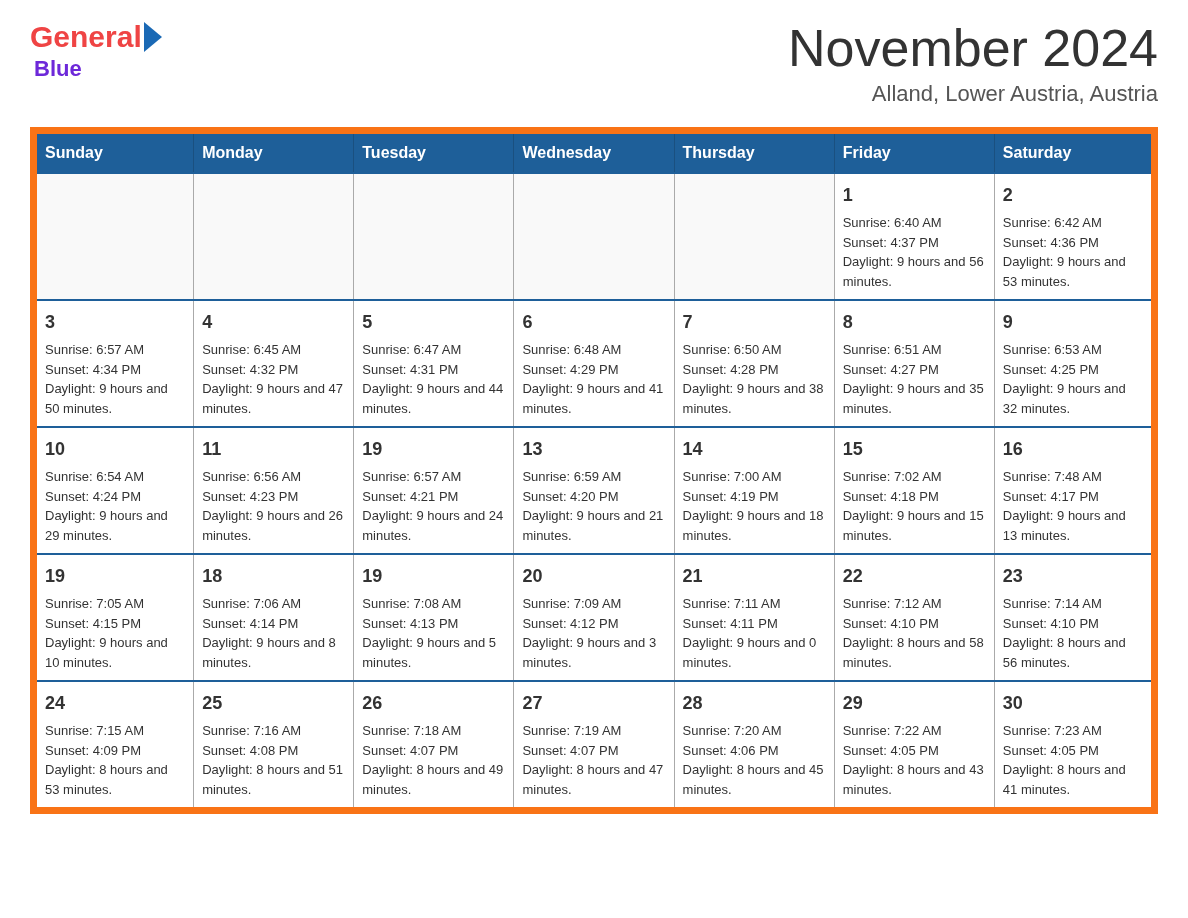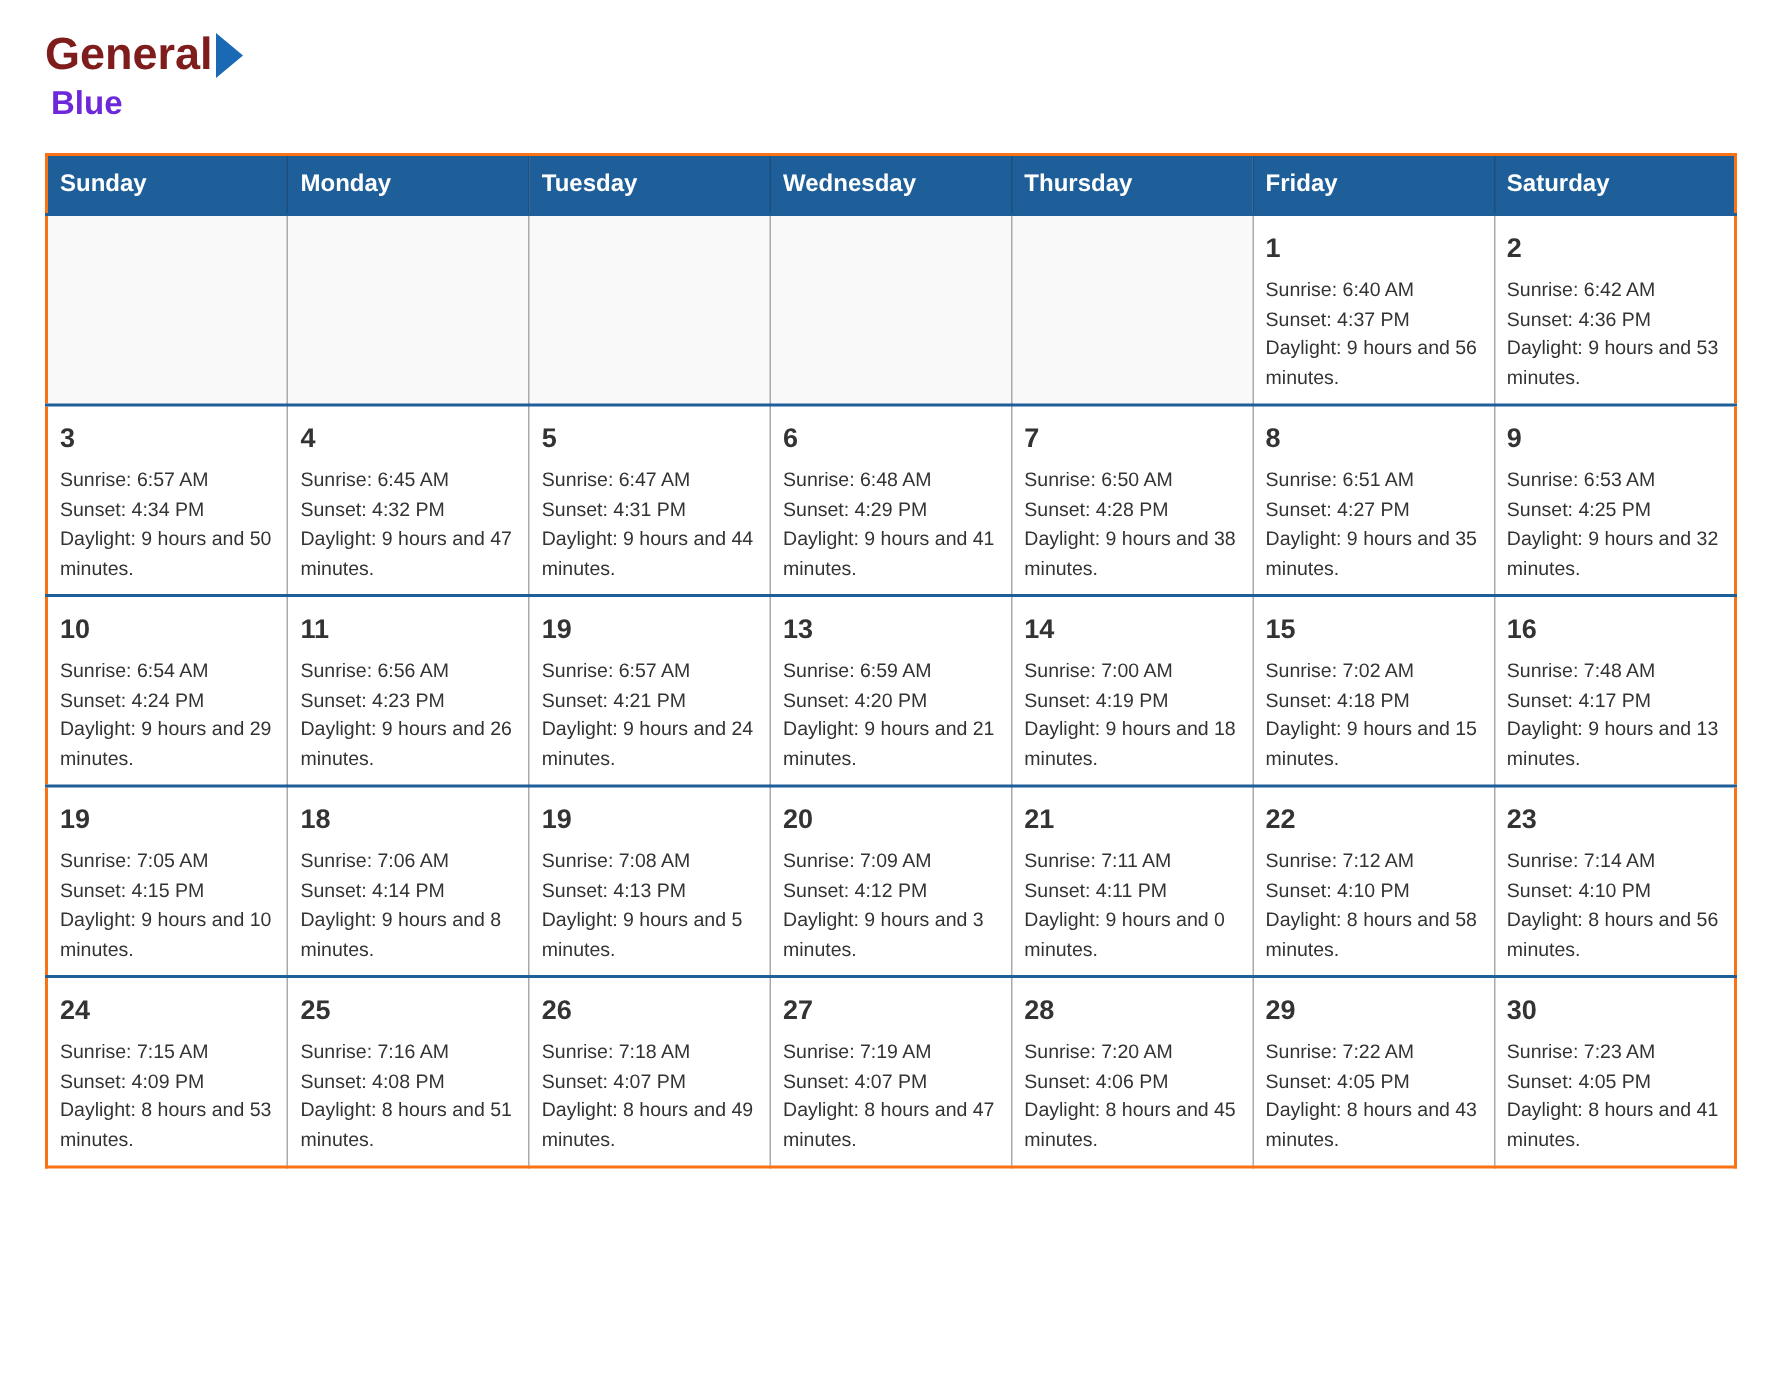--- a/index.html
+++ b/index.html
@@ -38,21 +38,21 @@
       line-height: 1.1;
     }
     .location-title {
       font-size: 22px;
       color: #555;
       margin-top: 4px;
     }
     .calendar {
       width: 100%;
       border-collapse: collapse;
-      border: 2px solid #f97316;
+      border: 7px solid #f97316;
     }
     .calendar th {
       background-color: #1e5f99;
       color: #ffffff;
       font-size: 16px;
       font-weight: bold;
       padding: 10px 8px;
       text-align: left;
       border: 1px solid #1a5080;
     }
@@ -78,21 +78,21 @@
     .calendar tbody tr {
       border-top: 2px solid #1e5f99;
     }
     .logo-row {
       display: flex;
       align-items: center;
     }
     .logo-general {
       font-size: 30px;
       font-weight: bold;
-      color: #7f1d1d;
+      color: #ef4444;
     }
     .logo-arrow {
       width: 0;
       height: 0;
       border-top: 15px solid transparent;
       border-bottom: 15px solid transparent;
       border-left: 18px solid #1a69b5;
       display: inline-block;
       margin-left: 2px;
       vertical-align: middle;
@@ -101,20 +101,24 @@
 </head>
 <body>
 
 <div class="header">
   <div class="logo">
     <div class="logo-row">
       <span class="logo-general">General</span>
       <span class="logo-arrow"></span>
     </div>
     <div class="logo-blue">Blue</div>
+  </div>
+  <div class="title-block">
+    <div class="month-title">November 2024</div>
+    <div class="location-title">Alland, Lower Austria, Austria</div>
   </div>
 </div>
 
 <table class="calendar">
   <thead>
     <tr>
     <th>Sunday</th>
         <th>Monday</th>
         <th>Tuesday</th>
         <th>Wednesday</th>

